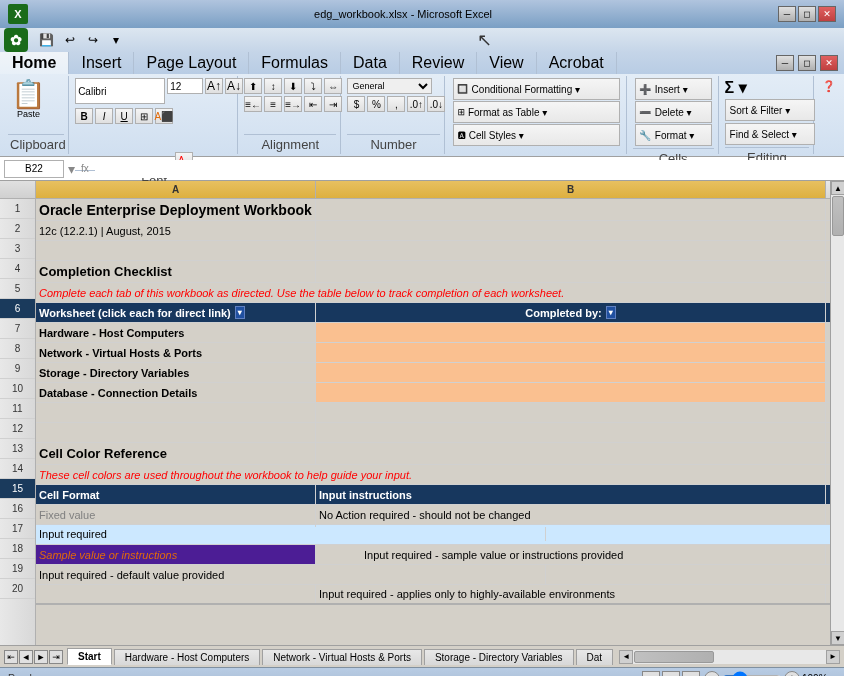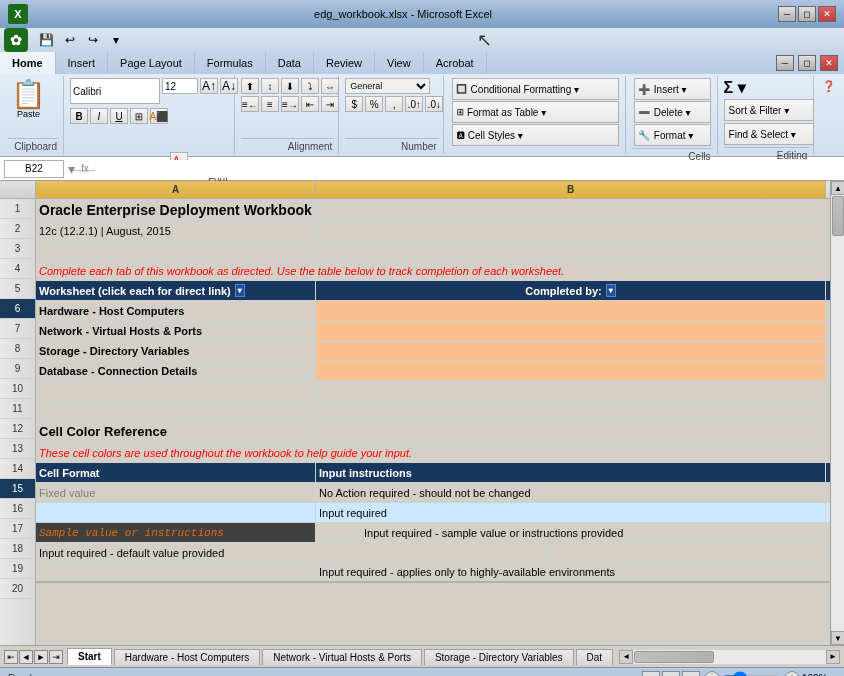--- a/index.html
+++ b/index.html
@@ -11,25 +11,25 @@
     .title-bar-buttons { display: flex; gap: 2px; }
     .title-btn { width: 18px; height: 16px; background: linear-gradient(to bottom, #e0e0e0, #b0b0b0); border: 1px solid #666; font-size: 9px; display: flex; align-items: center; justify-content: center; cursor: pointer; }
 
     
     .qat { background: linear-gradient(to bottom, #dce6f0, #c5d5e8); height: 24px; display: flex; align-items: center; padding: 0 4px; gap: 3px; }
     .qat-btn { width: 20px; height: 18px; display: flex; align-items: center; justify-content: center; font-size: 12px; cursor: pointer; }
 
     
     .ribbon { background: linear-gradient(to bottom, #e8f0f8, #d0dff0); border-bottom: 1px solid #a0a0a0; }
     .ribbon-tabs { display: flex; background: linear-gradient(to bottom, #c5d5e8, #b8cce4); height: 22px; }
-    .ribbon-tab { padding: 3px 12px; font-size: 11px; cursor: pointer; border-right: 1px solid #b0c0d4; display: flex; align-items: center; }
+    .ribbon-tab { padding: 3px 12px; font-size: 16px; cursor: pointer; border-right: 1px solid #b0c0d4; display: flex; align-items: center; }
     .ribbon-tab.active { background: linear-gradient(to bottom, #f0f4f8, #e8f0f8); font-weight: bold; border-bottom: none; }
     .ribbon-content { display: flex; height: 82px; padding: 2px 4px; gap: 2px; }
     .ribbon-group { display: flex; flex-direction: column; border-right: 1px solid #b0c0d4; padding: 0 4px; min-width: 50px; }
-    .ribbon-group-label { font-size: 10px; color: #444; text-align: right; margin-top: auto; padding: 2px; border-top: 1px solid #b0c0d4; }
+    .ribbon-group-label { font-size: 13px; color: #444; text-align: center; margin-top: auto; padding: 2px; border-top: 1px solid #b0c0d4; }
     .ribbon-controls { display: flex; flex: 1; align-items: flex-start; gap: 2px; padding: 2px 0; }
     .rb-sm-btn { height: 16px; padding: 1px 4px; font-size: 9px; cursor: pointer; border: 1px solid #b0b0b0; background: linear-gradient(to bottom, #f5f5f5, #e5e5e5); border-radius: 1px; white-space: nowrap; }
 
     
     .font-group { min-width: 140px; }
     .font-row1 { display: flex; gap: 2px; margin-bottom: 2px; }
     .font-name-box { width: 90px; height: 16px; border: 1px solid #b0b0b0; font-size: 10px; padding: 12px 2px; }
     .font-size-box { width: 36px; height: 16px; border: 1px solid #b0b0b0; font-size: 10px; padding: 0 2px; }
     .font-row2 { display: flex; gap: 2px; }
     .fmt-btn { width: 18px; height: 16px; border: 1px solid #b0b0b0; background: linear-gradient(to bottom, #f5f5f5, #e0e0e0); font-size: 10px; cursor: pointer; display: flex; align-items: center; justify-content: center; }
@@ -293,20 +293,24 @@
         <div class="grid-row">
           <div class="cell" style="width:280px;">12c (12.2.1)  |  August, 2015</div>
           <div class="cell" style="width:510px;"></div>
         </div>
 
         <div class="grid-row">
           <div class="cell" style="width:280px;"></div>
           <div class="cell" style="width:510px;"></div>
         </div>
 
+        <div class="grid-row" style="height:22px;">
+          <div class="cell" style="width:280px;font-size:13px;font-weight:bold;">Completion Checklist</div>
+          <div class="cell" style="width:510px;"></div>
+        </div>
 
         <div class="grid-row">
           <div class="cell" style="width:790px;color:#ff0000;font-style:italic;">Complete each tab of this workbook as directed. Use the table below to track completion of each worksheet.</div>
         </div>
 
         <div class="grid-row" style="background:#17375e;">
           <div class="cell" style="width:280px;background:#17375e;color:#fff;font-weight:bold;">
             <span>Worksheet (click each for direct link)</span>
             <span class="dropdown-arrow" style="background:#2050a0;border:1px solid #6080c0;padding:1px 2px;margin-left:4px;">▾</span>
           </div>
@@ -358,27 +362,27 @@
         <div class="grid-row" style="background:#17375e;">
           <div class="cell" style="width:280px;background:#17375e;color:#fff;font-weight:bold;">Cell Format</div>
           <div class="cell" style="width:510px;background:#17375e;color:#fff;font-weight:bold;">Input instructions</div>
         </div>
 
         <div class="grid-row">
           <div class="cell" style="width:280px;color:#808080;">Fixed value</div>
           <div class="cell" style="width:510px;">No Action required - should not be changed</div>
         </div>
 
-        <div class="grid-row" style="background:#cce8ff;">
+        <div class="grid-row" style="background:#cce8ff;flex-direction:column;">
           <div class="cell" style="width:280px;background:#cce8ff;"></div>
           <div class="cell" style="width:510px;background:#cce8ff;">Input required</div>
         </div>
 
         <div class="grid-row">
-          <div class="cell" style="width:280px;color:#e26b0a;font-style:italic;background:#404040;font-family:Liberation Mono, monospace;">Sample value or instructions</div>
+          <div class="cell" style="width:280px;color:#e26b0a;font-style:italic;background:#4c1d95;">Sample value or instructions</div>
           <div class="cell" style="width:510px;padding-left:48px;">Input required - sample value or instructions provided</div>
         </div>
 
         <div class="grid-row">
           <div class="cell" style="width:510px;">Input required - default value provided</div>
         </div>
 
         <div class="grid-row" style="border-bottom:2px solid #b0b0b0;">
           <div class="cell" style="width:280px;"></div>
           <div class="cell" style="width:510px;">Input required - applies only to highly-available environments</div>

